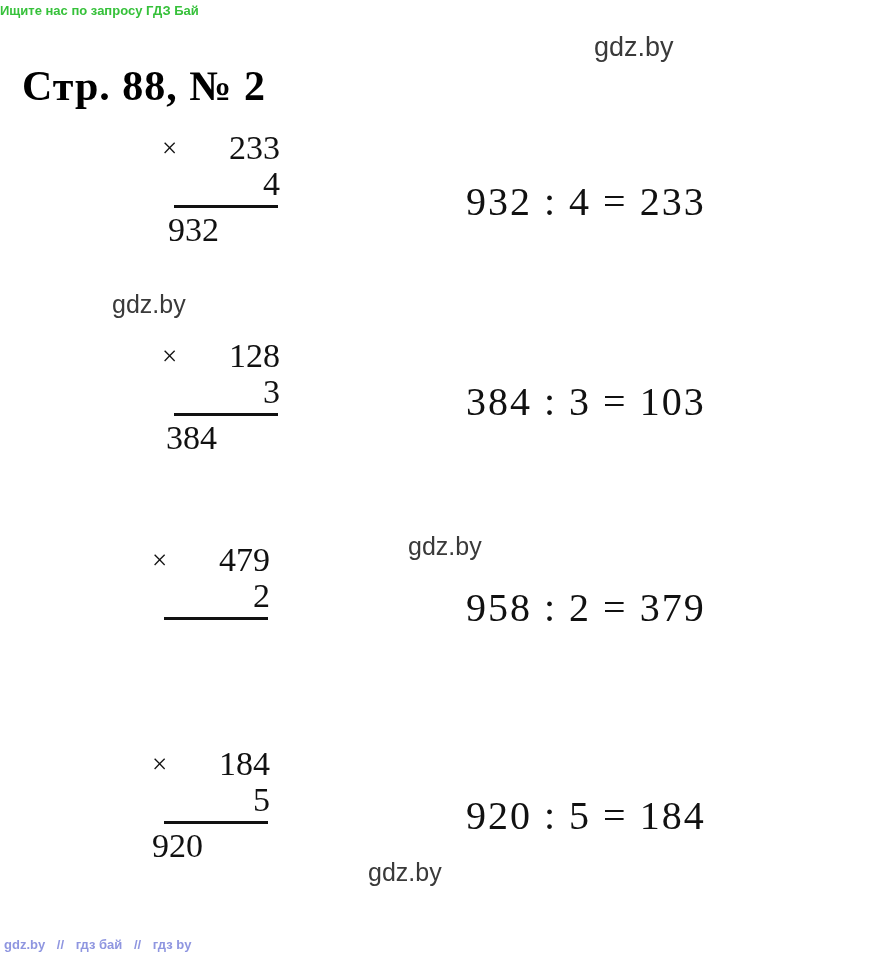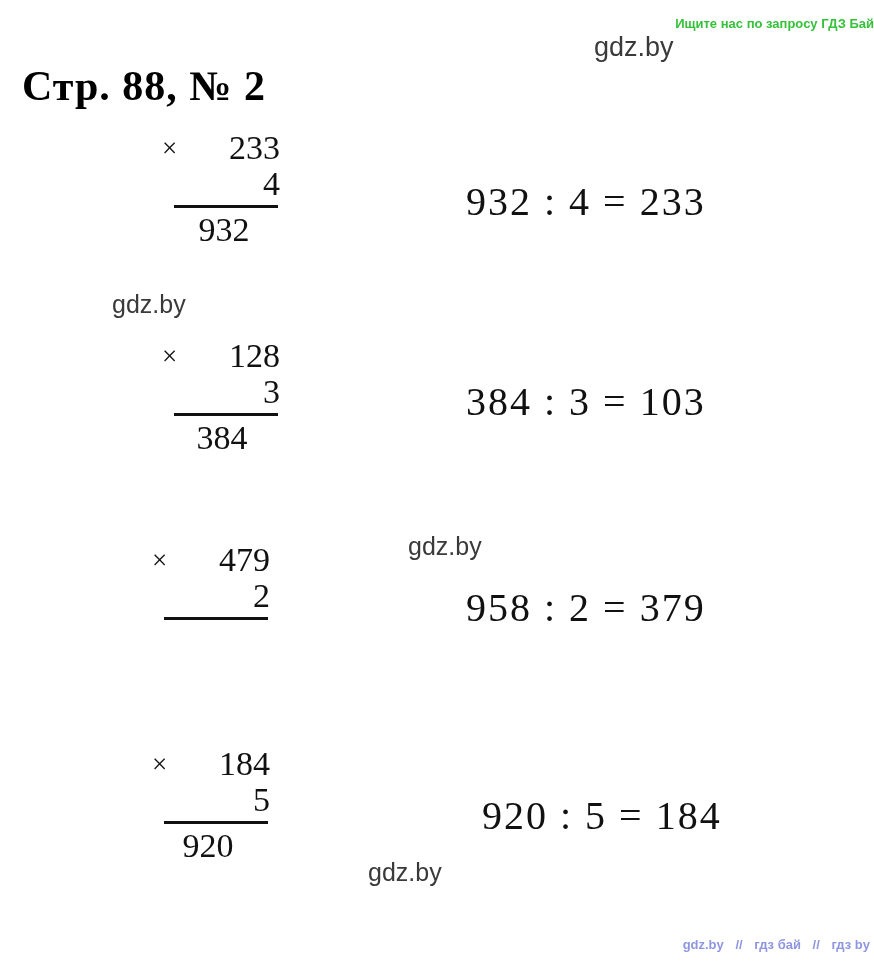--- a/index.html
+++ b/index.html
@@ -12,26 +12,26 @@
     background: #ffffff;
     font-family: "Liberation Serif", serif;
     position: relative;
     overflow: hidden;
   }
   .top-banner {
     position: absolute;
     top: 0;
     left: 0;
     width: 874px;
-    text-align: right;
+    text-align: left;
     font-family: "Liberation Sans", sans-serif;
     font-size: 13px;
     font-weight: bold;
     color: #36c13a;
-    padding-top: 16px;
+    padding-top: 3px;
   }
   .watermark {
     position: absolute;
     font-family: "Liberation Sans", sans-serif;
     color: #3a3a3a;
     font-size: 27px;
     white-space: nowrap;
   }
   .wm-1 { top: 32px; left: 594px; }
   .wm-2 { top: 290px; left: 112px; font-size: 25px; }
@@ -70,21 +70,21 @@
     font-size: 27px;
   }
   .colmul .rule {
     width: 104px;
     height: 3px;
     background: #111111;
     margin: 3px 0 4px 6px;
   }
   .colmul .result {
     display: block;
-    text-align: center;
+    text-align: left;
     width: 112px;
     padding-right: 0px;
   }
 
   .cm-1 { top: 130px; left: 168px; }
   .cm-2 { top: 338px; left: 168px; }
   .cm-3 { top: 542px; left: 158px; }
   .cm-4 { top: 746px; left: 158px; }
   .cm-1 .result { padding-right: 0px; }
   .cm-2 .result { transform: translateX(-2px); }
@@ -95,28 +95,28 @@
     position: absolute;
     font-family: "Liberation Serif", serif;
     font-size: 40px;
     color: #111111;
     white-space: nowrap;
     letter-spacing: 2px;
   }
   .dv-1 { top: 178px; left: 466px; }
   .dv-2 { top: 378px; left: 466px; }
   .dv-3 { top: 584px; left: 466px; }
-  .dv-4 { top: 792px; left: 466px; margin-left: 16px; }
+  .dv-4 { top: 792px; left: 466px; }
 
   .footer {
     position: absolute;
     bottom: 12px;
     left: 0;
     width: 874px;
-    text-align: right;
+    text-align: left;
     font-family: "Liberation Sans", sans-serif;
     font-size: 13px;
     font-weight: bold;
     color: #8f96e0;
   }
   .footer span { margin: 0 4px; }
 </style>
 </head>
 <body>
 

